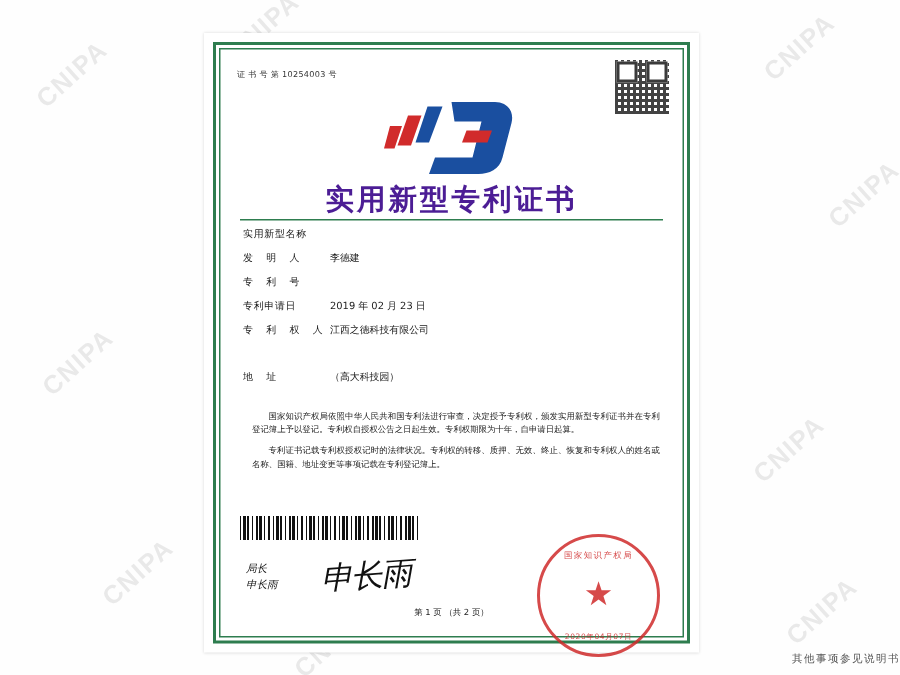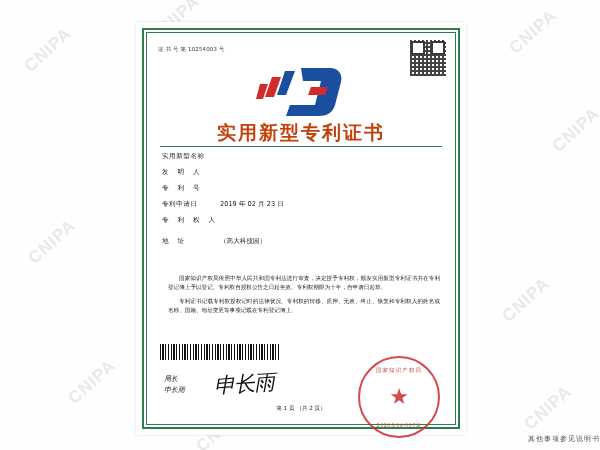--- a/index.html
+++ b/index.html
@@ -83,21 +83,21 @@
     width: 92px; height: 52px;
   }
   
   #title {
     position: absolute;
     left: 0; right: 0; top: 98px;
     text-align: center;
     font-size: 19px;
     font-weight: bold;
     letter-spacing: 2px;
-    color: #c2410c;
+    color: #4c1d95;
     font-family: Liberation Serif, serif;
   }
   #title-rule {
     position: absolute;
     left: 24px; right: 24px; top: 124px;
     height: 1px;
     background: #2e7d4f;
   }
 
   
@@ -119,21 +119,21 @@
     letter-spacing: 0.5px;
     white-space: nowrap;
   }
   .lbl.spread { letter-spacing: 3.4px; }
   .val {
     flex: 1 1 auto;
     word-break: break-all;
   }
   .val .sub {
     display: block;
-    margin-top: 6px;
+    margin-top: 16px;
   }
 
   
   #paras {
     position: absolute;
     left: 32px; right: 26px; top: 252px;
     font-size: 5.6px;
     line-height: 1.62;
     color: #222;
     text-align: justify;
@@ -252,30 +252,32 @@
 
     <div id="title">实用新型专利证书</div>
     <div id="title-rule"></div>
 
     <div id="fields">
       <div class="row">
         <div class="lbl">实用新型名称</div>
       </div>
       <div class="row">
         <div class="lbl spread">发 明 人</div>
+        <div class="val">李德建</div>
       </div>
       <div class="row">
         <div class="lbl spread">专 利 号</div>
       </div>
       <div class="row">
         <div class="lbl">专利申请日</div>
         <div class="val">2019 年 02 月 23 日</div>
       </div>
       <div class="row">
         <div class="lbl spread">专 利 权 人</div>
+        <div class="val">江西之德科技有限公司</div>
       </div>
       <div class="row">
         <div class="lbl spread">地 址</div>
         <div class="val">
           <span class="sub">（高大科技园）</span>
         </div>
       </div>
     </div>
 
     <div id="paras">

